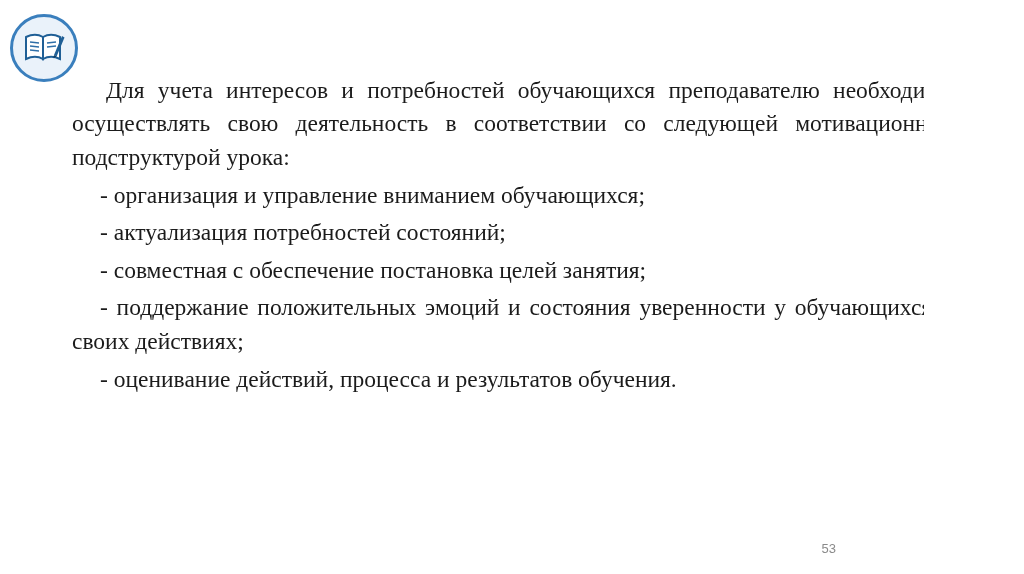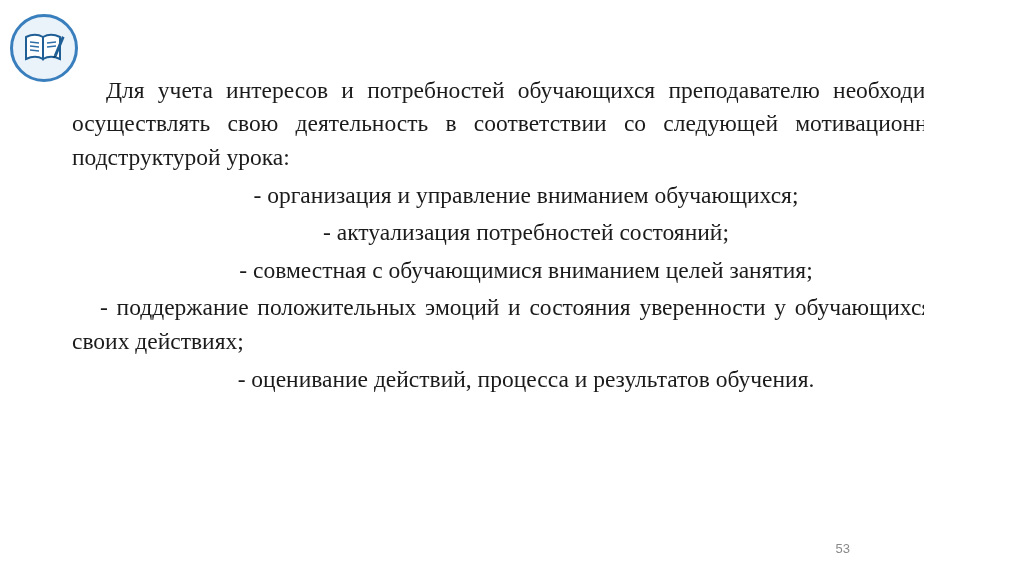--- a/index.html
+++ b/index.html
@@ -61,33 +61,33 @@
   ul.bullets li {
     font-size: 23.5px;
     line-height: 1.46;
     color: #1b1b1b;
     margin: 0 0 3px 0;
     text-align: justify;
     text-justify: inter-word;
   }
   
   ul.bullets li.single {
-    text-align: center;
+    text-align: left;
     padding-left: 28px;
   }
   
   ul.bullets li.wrap {
     padding-left: 0;
     text-indent: 28px;
   }
 
   
   .page-num {
     position: absolute;
-    right: 74px;
+    right: 88px;
     bottom: 18px;
     font-family: "Liberation Sans", sans-serif;
     font-size: 13px;
     color: #8a8a8a;
   }
 </style>
 </head>
 <body>
 
 <div class="slide">
@@ -111,21 +111,21 @@
       <path d="M31 24 L33.6 25.4 L30.4 27.2 Z" fill="#123e63"></path>
     </svg>
   </div>
 
   <div class="body">
     <p class="para intro">Для учета интересов и потребностей обучающихся преподавателю необходимо осуществлять свою деятельность в соответствии со следующей мотивационной подструктурой урока:</p>
 
     <ul class="bullets">
       <li class="single">- организация и управление вниманием обучающихся;</li>
       <li class="single">- актуализация потребностей состояний;</li>
-      <li class="single">- совместная с обучающимися вниманием целей занятия;</li>
+      <li class="single">- совместная с обеспечение постановка целей занятия;</li>
       <li class="wrap">- поддержание положительных эмоций и состояния уверенности у обучающихся в своих действиях;</li>
       <li class="single">- оценивание действий, процесса и результатов обучения.</li>
     </ul>
   </div>
 
   <div class="page-num">53</div>
 
 </div>
 
 </body></html>

